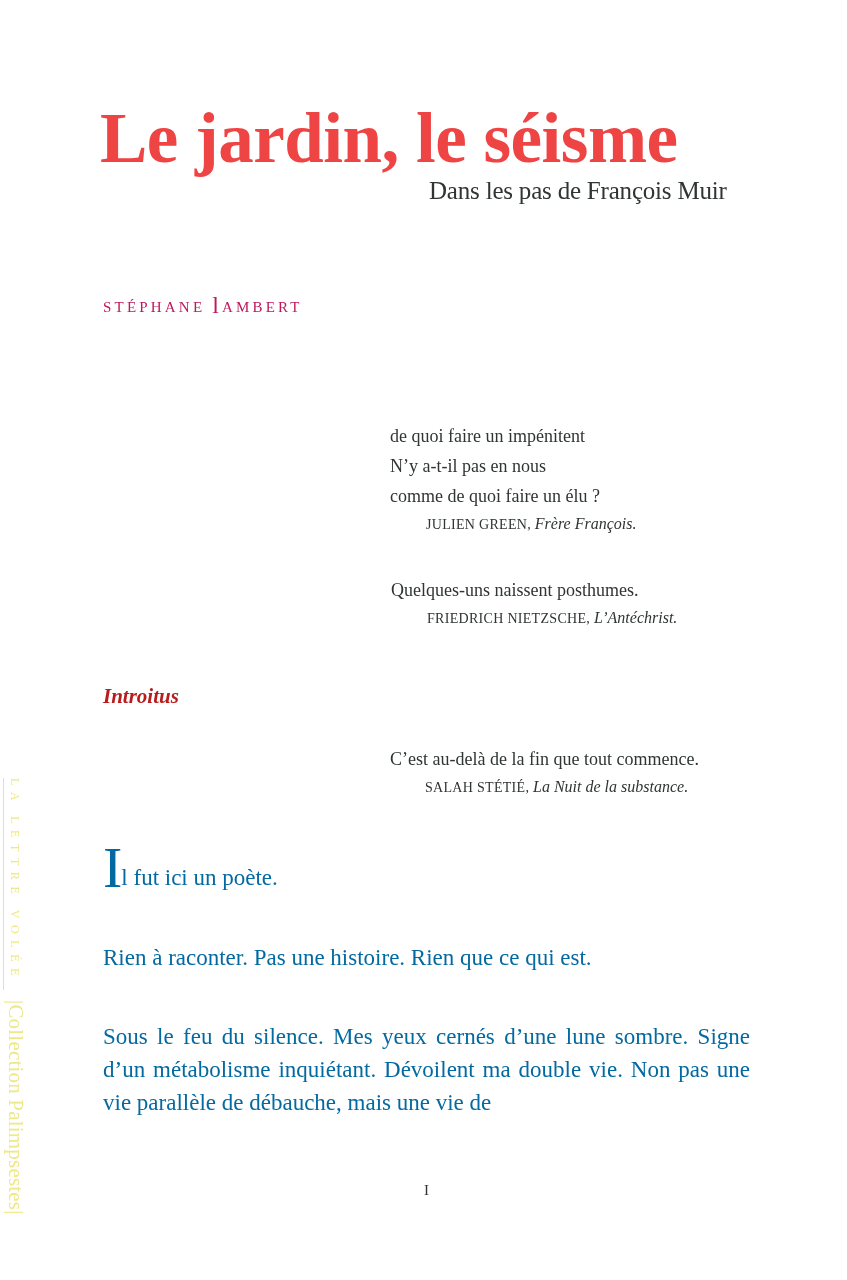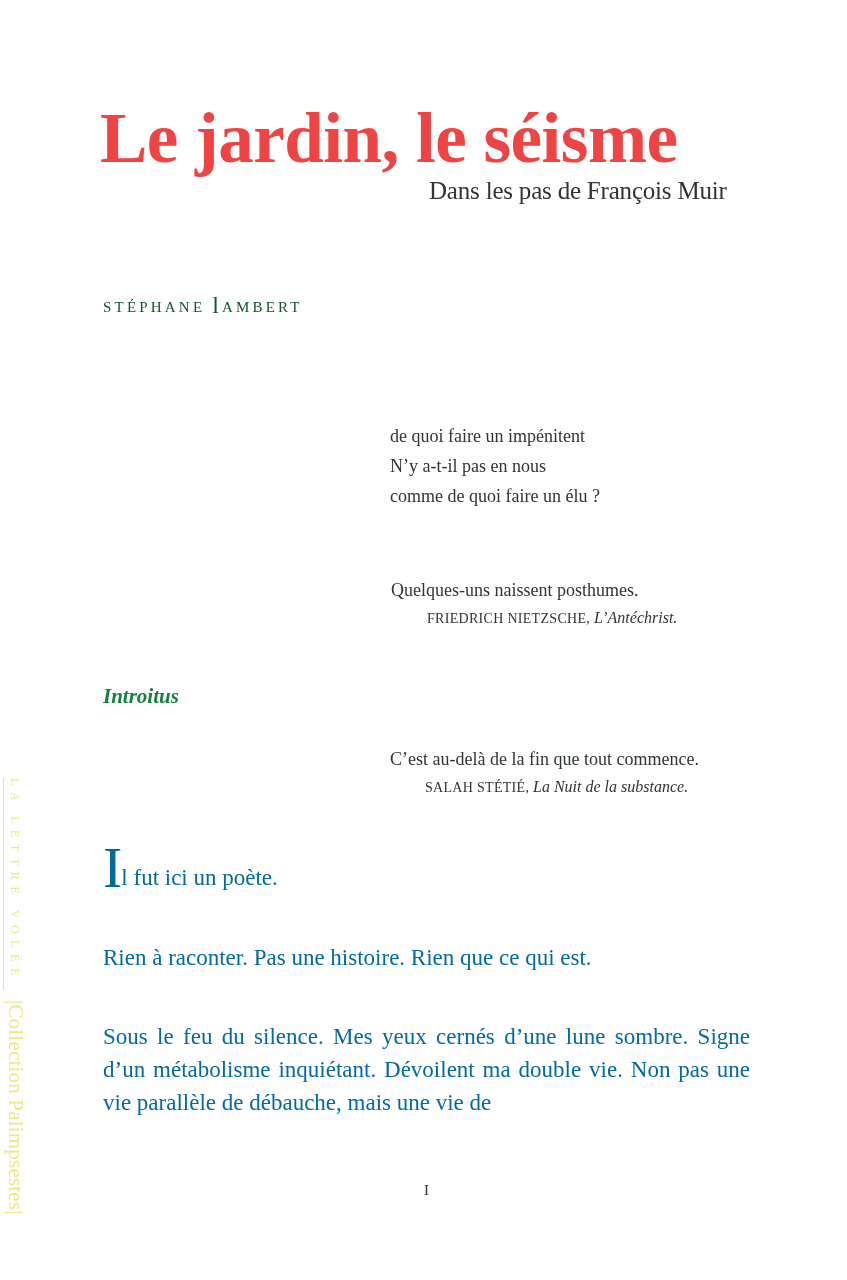--- a/index.html
+++ b/index.html
@@ -36,21 +36,21 @@
       color: #2f3533;
       white-space: nowrap;
       letter-spacing: -0.2px;
     }
     .author {
       position: absolute;
       left: 103px;
       top: 292px;
       font-size: 15px;
       letter-spacing: 3.2px;
-      color: #14532d;
+      color: #be185d;
       white-space: nowrap;
       text-transform: uppercase;
     }
     .author .big-l {
       font-size: 24px;
       letter-spacing: 3px;
       vertical-align: -1px;
       text-transform: none;
     }
     .epigraph {
@@ -82,21 +82,21 @@
     .ep3 { left: 390px; top: 744px; right: auto; }
     .ep3 .attr { padding-left: 35px; text-align: left; }
 
     .section-heading {
       position: absolute;
       left: 103px;
       top: 684px;
       font-size: 21px;
       font-style: italic;
       font-weight: bold;
-      color: #15803d;
+      color: #b91c1c;
       white-space: nowrap;
     }
     .body-text {
       position: absolute;
       left: 103px;
       width: 647px;
       font-size: 23px;
       line-height: 32px;
       color: #0369a1;
       margin: 0;
@@ -167,20 +167,21 @@
 
 <h1 class="title">Le jardin, le séisme</h1>
 <div class="subtitle">Dans les pas de François Muir</div>
 
 <div class="author"><span>STÉPHANE </span><span class="big-l">l</span><span>AMBERT</span></div>
 
 <div class="epigraph ep1">
   <span class="line">de quoi faire un impénitent</span>
   <span class="line">N’y a-t-il pas en nous</span>
   <span class="line">comme de quoi faire un élu ?</span>
+  <span class="attr"><span>JULIEN GREEN, </span><span class="work">Frère François.</span></span>
 </div>
 
 <div class="epigraph ep2">
   <span class="line">Quelques-uns naissent posthumes.</span>
   <span class="attr"><span>FRIEDRICH NIETZSCHE, </span><span class="work">L’Antéchrist.</span></span>
 </div>
 
 <div class="section-heading">Introitus</div>
 
 <div class="epigraph ep3">

